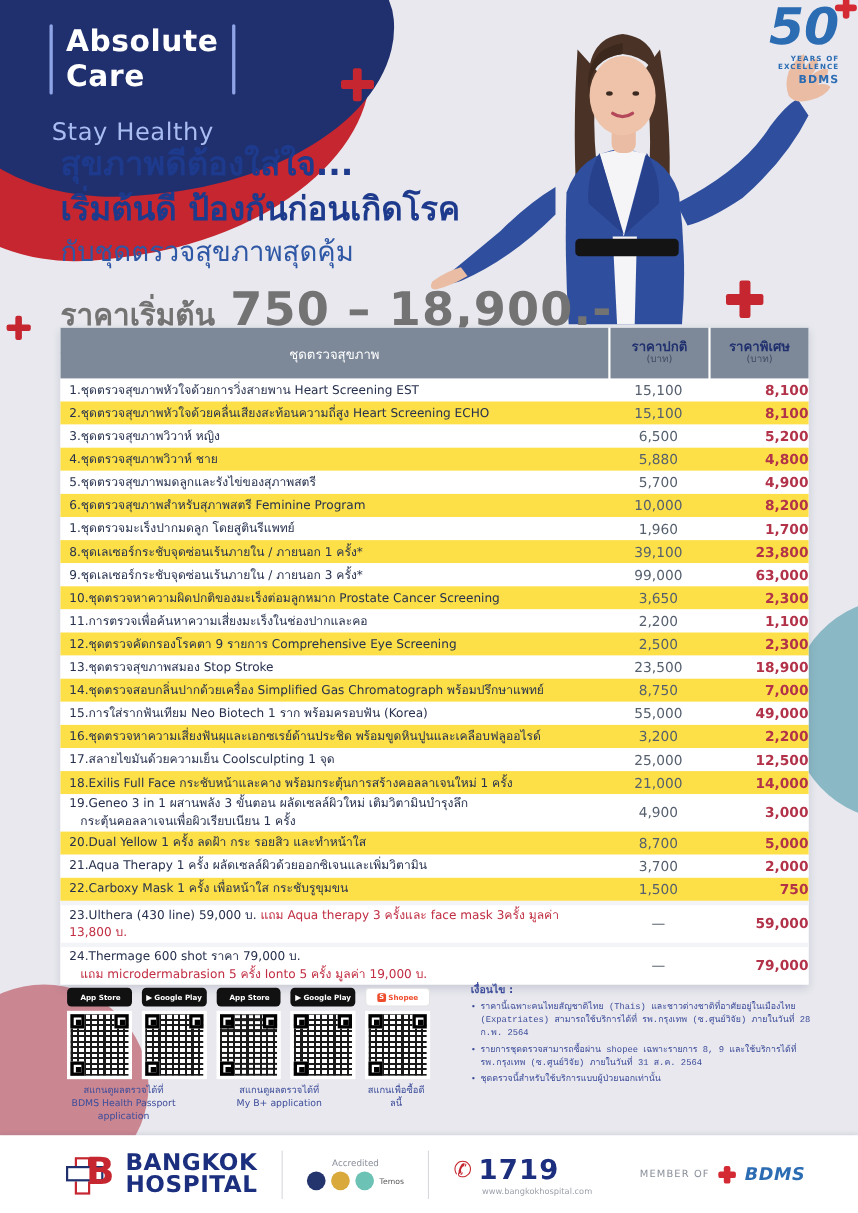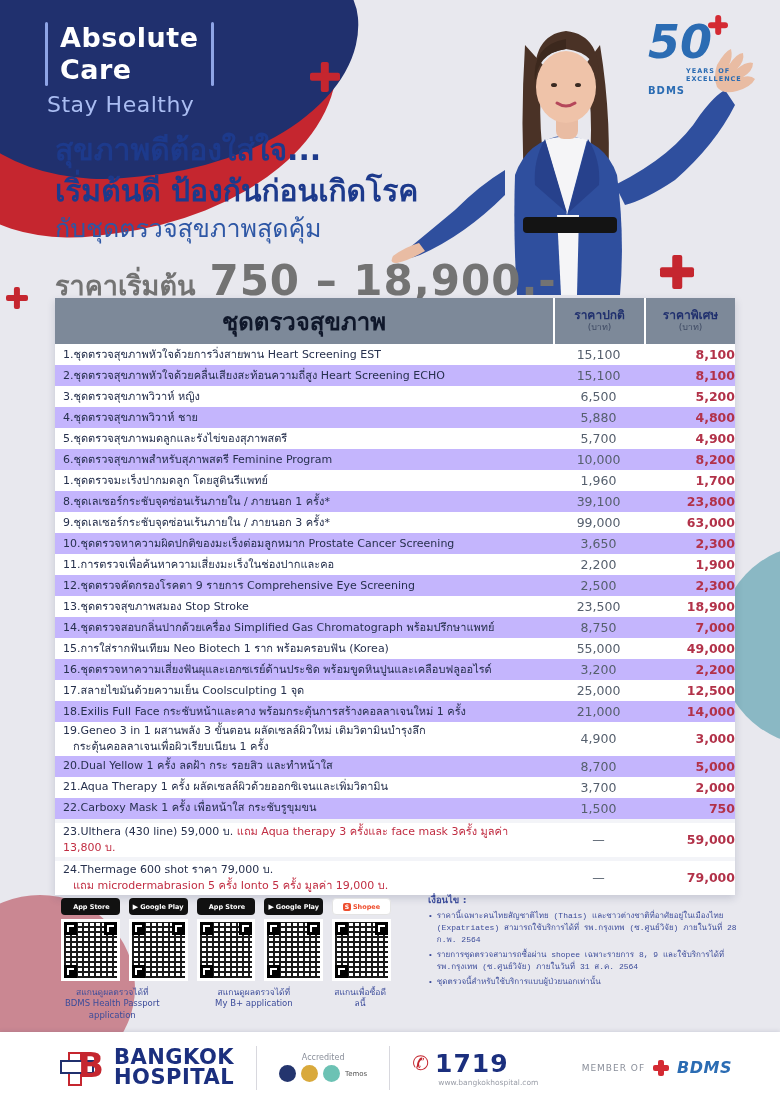--- a/index.html
+++ b/index.html
@@ -19,24 +19,24 @@
   .plus::before,.plus::after{content:"";position:absolute;background:#c5262f;border-radius:2px;}
   .plus::before{left:50%;top:0;width:28%;height:100%;transform:translateX(-50%);}
   .plus::after{top:50%;left:0;height:28%;width:100%;transform:translateY(-50%);}
 
   
   .brand{position:absolute;left:45px;top:22px;color:#fff;z-index:3;}
   .brand-row{display:flex;align-items:stretch;}
   .vbar{width:3px;background:#8ea4e6;border-radius:2px;}
   .brand-lines{padding:0 12px;}
   .brand-l1,.brand-l2{font-size:27px;font-weight:bold;line-height:1.18;letter-spacing:.5px;}
-  .tagline{font-size:22px;color:#aabdf2;margin-top:6px;padding-left:2px;letter-spacing:.5px;}
-
-  
-  .anniv{position:absolute;left:648px;top:19px;width:115px;text-align:left;z-index:3;}
+  .tagline{font-size:22px;color:#aabdf2;margin-top:22px;padding-left:2px;letter-spacing:.5px;}
+
+  
+  .anniv{position:absolute;left:648px;top:1px;width:115px;text-align:right;z-index:3;}
   .anniv-num{font-size:46px;font-weight:bold;color:#2b6cb3;font-style:italic;line-height:1;position:relative;display:inline-block;}
   .anniv-plus{position:absolute;right:-16px;top:-4px;width:20px;height:20px;}
   .anniv-plus::before,.anniv-plus::after{border-radius:3px;background:#d42a33;}
   .anniv-cap{font-size:6.5px;color:#2b6cb3;letter-spacing:1px;font-weight:bold;margin-top:2px;margin-left:38px;}
   .anniv-brand{font-size:10px;color:#2b6cb3;font-weight:bold;margin-top:2px;letter-spacing:1px;}
 
   
   .hero{position:absolute;left:55px;top:130px;z-index:3;}
   .h1,.h2{font-size:30px;font-weight:bold;color:#1d3a8c;line-height:1.35;}
   .h3{font-size:25px;color:#2e57a5;line-height:1.4;}
@@ -47,28 +47,28 @@
 
   
   .model{position:absolute;left:385px;top:5px;width:380px;height:290px;z-index:2;}
 
   
   .pkg-table{position:absolute;left:55px;top:298px;width:680px;z-index:4;
     box-shadow:0 3px 8px rgba(40,50,90,.18);background:#fff;}
   .thead{display:flex;height:46px;background:#fff;}
   .th{background:#7d8999;display:flex;flex-direction:column;align-items:center;justify-content:center;}
   .th-pkg{width:498px;margin-right:2px;}
-  .th-pkg span{color:#0f172a;font-size:24px;font-weight:bold;}
+  .th-pkg span{color:#ffffff;font-size:12px;font-weight:normal;}
   .th-price{width:89px;margin-right:2px;}
   .th-price:last-child{margin-right:0;width:89px;}
   .th-price .t{color:#20306e;font-size:12px;font-weight:bold;line-height:1.1;}
   .th-price .u{color:#3e4a63;font-size:9px;line-height:1.1;}
   .tbody{}
   .r{display:flex;align-items:center;min-height:21px;background:#fff;}
-  .r.alt{background:#c4b5fd;}
+  .r.alt{background:#fde047;}
   .r.gap{border-top:4px solid #f3f4f8;}
   .c1{width:498px;padding:1px 6px 1px 8px;color:#26304d;font-size:11px;line-height:1.45;}
   .c2{width:91px;text-align:center;color:#555f6d;font-size:12.5px;}
   .c3{width:91px;text-align:right;color:#b23249;font-size:12.5px;font-weight:bold;}
   .redtxt{color:#c12d42;}
 
   
   .qr-section{position:absolute;left:46px;top:898px;width:345px;z-index:4;}
   .badge-row,.qr-row{display:flex;gap:9px;padding-left:15px;}
   .badge{width:62px;height:17px;border-radius:4px;background:#111;color:#fff;
@@ -283,21 +283,21 @@
             <div>10.ชุดตรวจหาความผิดปกติของมะเร็งต่อมลูกหมาก Prostate Cancer Screening</div>
           </div>
           <div class="c2">3,650</div>
           <div class="c3">2,300</div>
         </div>
         <div class="r">
           <div class="c1">
             <div>11.การตรวจเพื่อค้นหาความเสี่ยงมะเร็งในช่องปากและคอ</div>
           </div>
           <div class="c2">2,200</div>
-          <div class="c3">1,900</div>
+          <div class="c3">1,100</div>
         </div>
         <div class="r alt">
           <div class="c1">
             <div>12.ชุดตรวจคัดกรองโรคตา 9 รายการ Comprehensive Eye Screening</div>
           </div>
           <div class="c2">2,500</div>
           <div class="c3">2,300</div>
         </div>
         <div class="r">
           <div class="c1">

